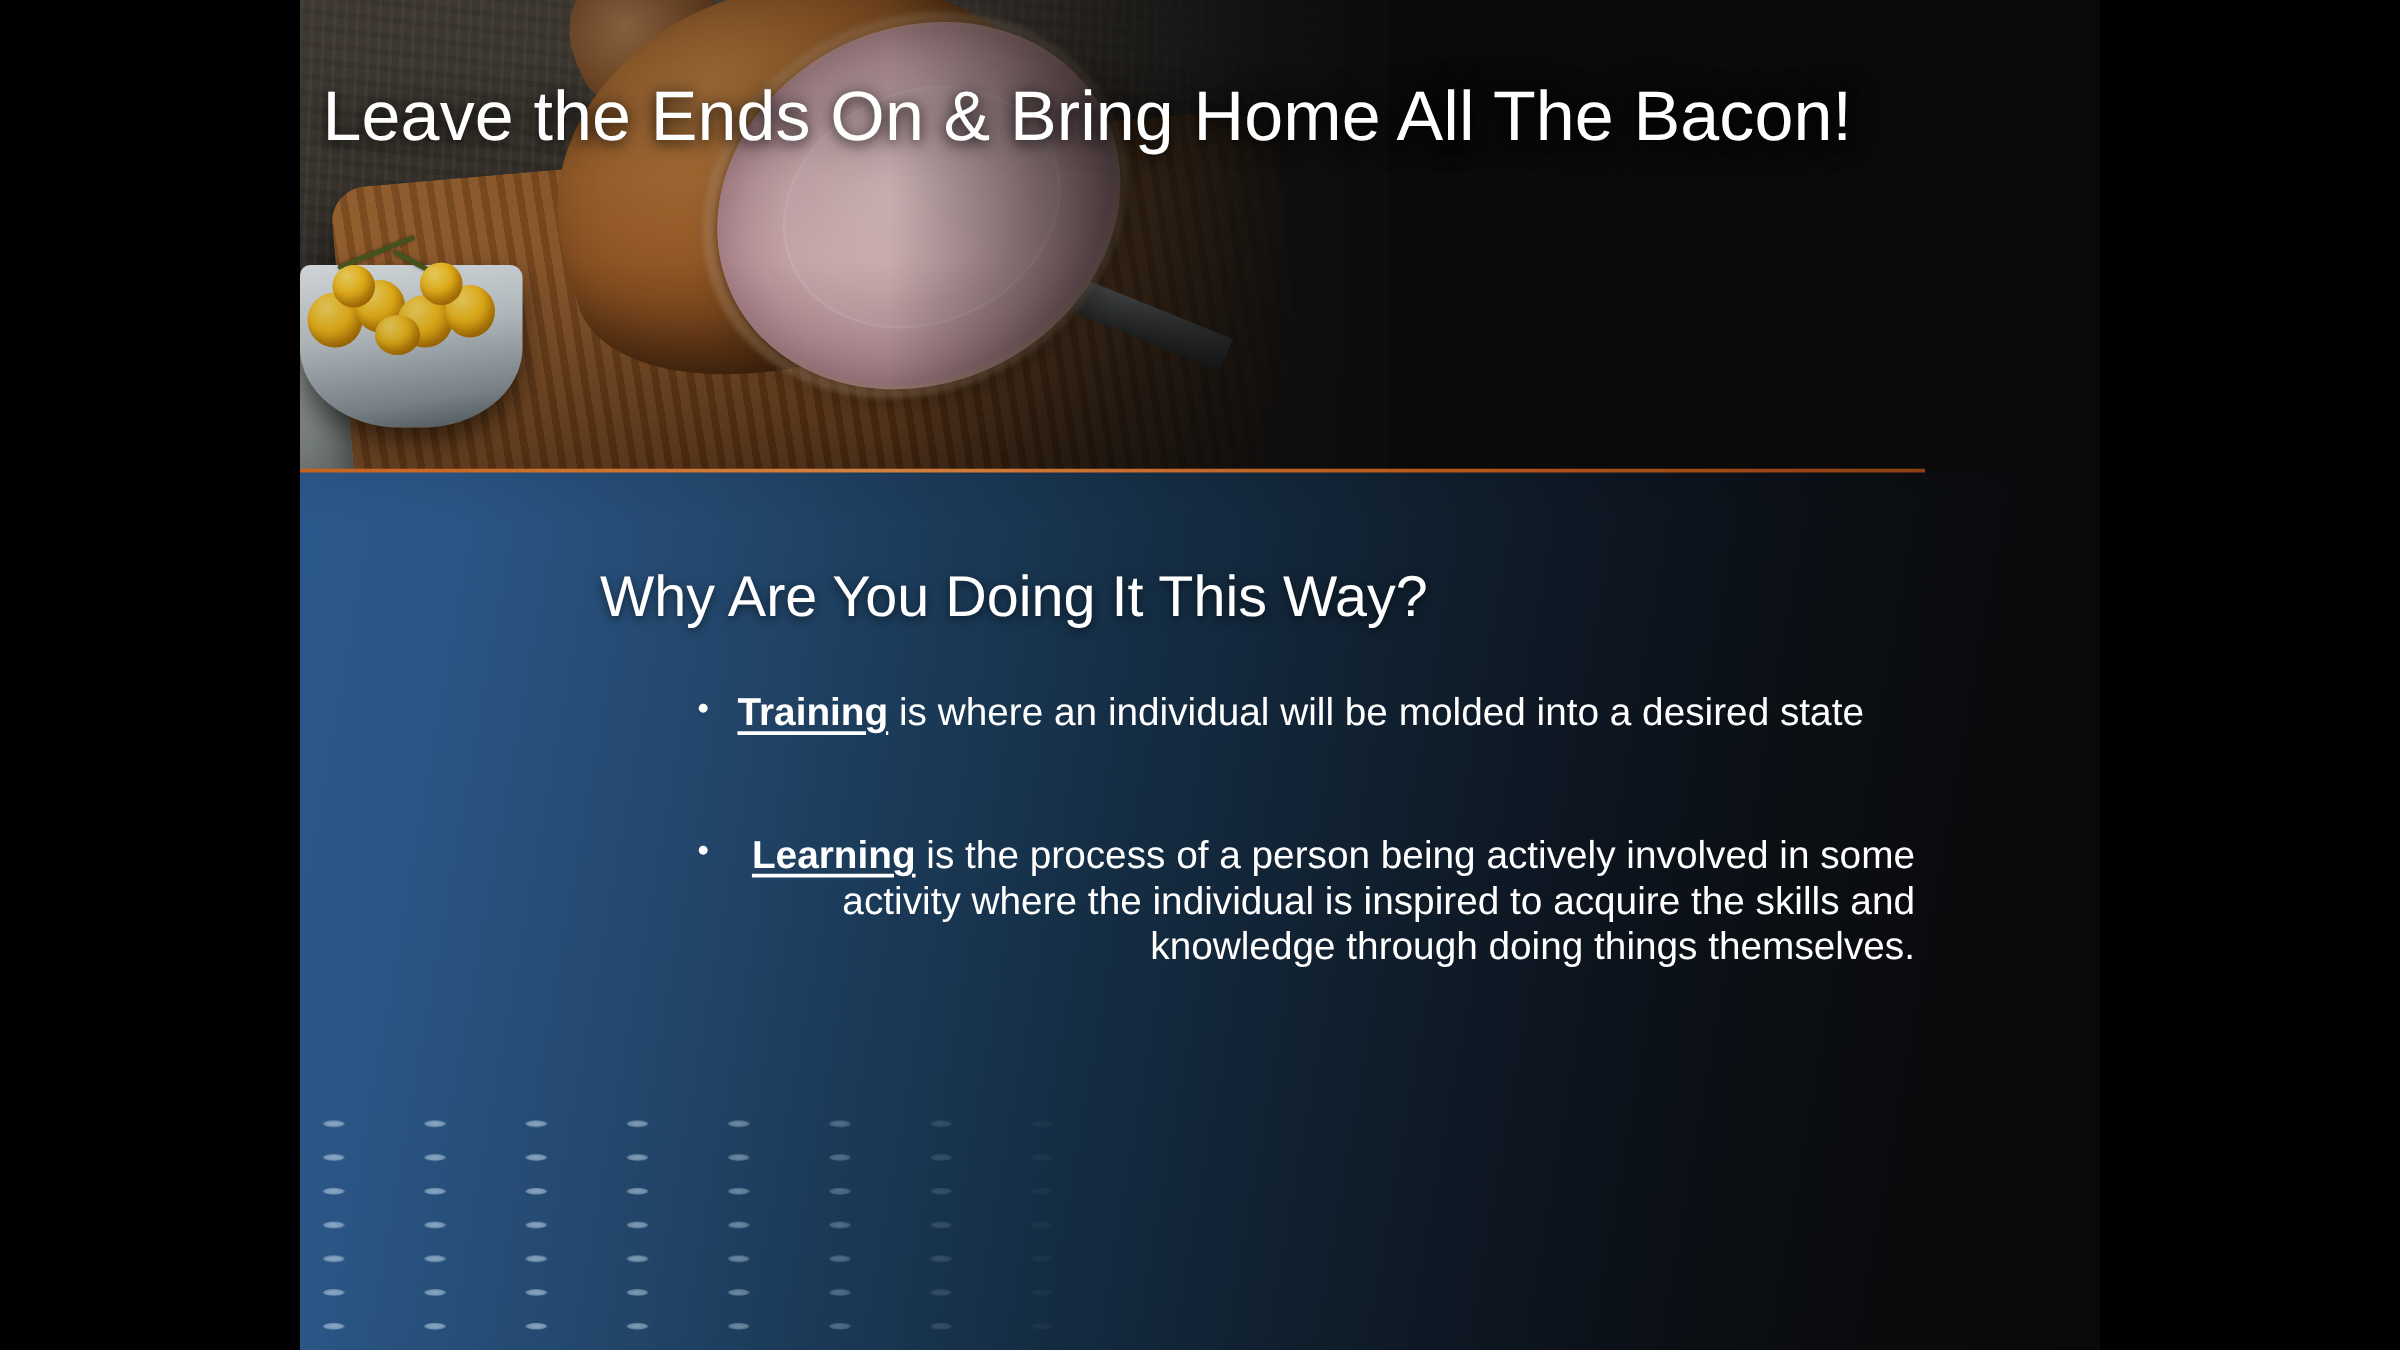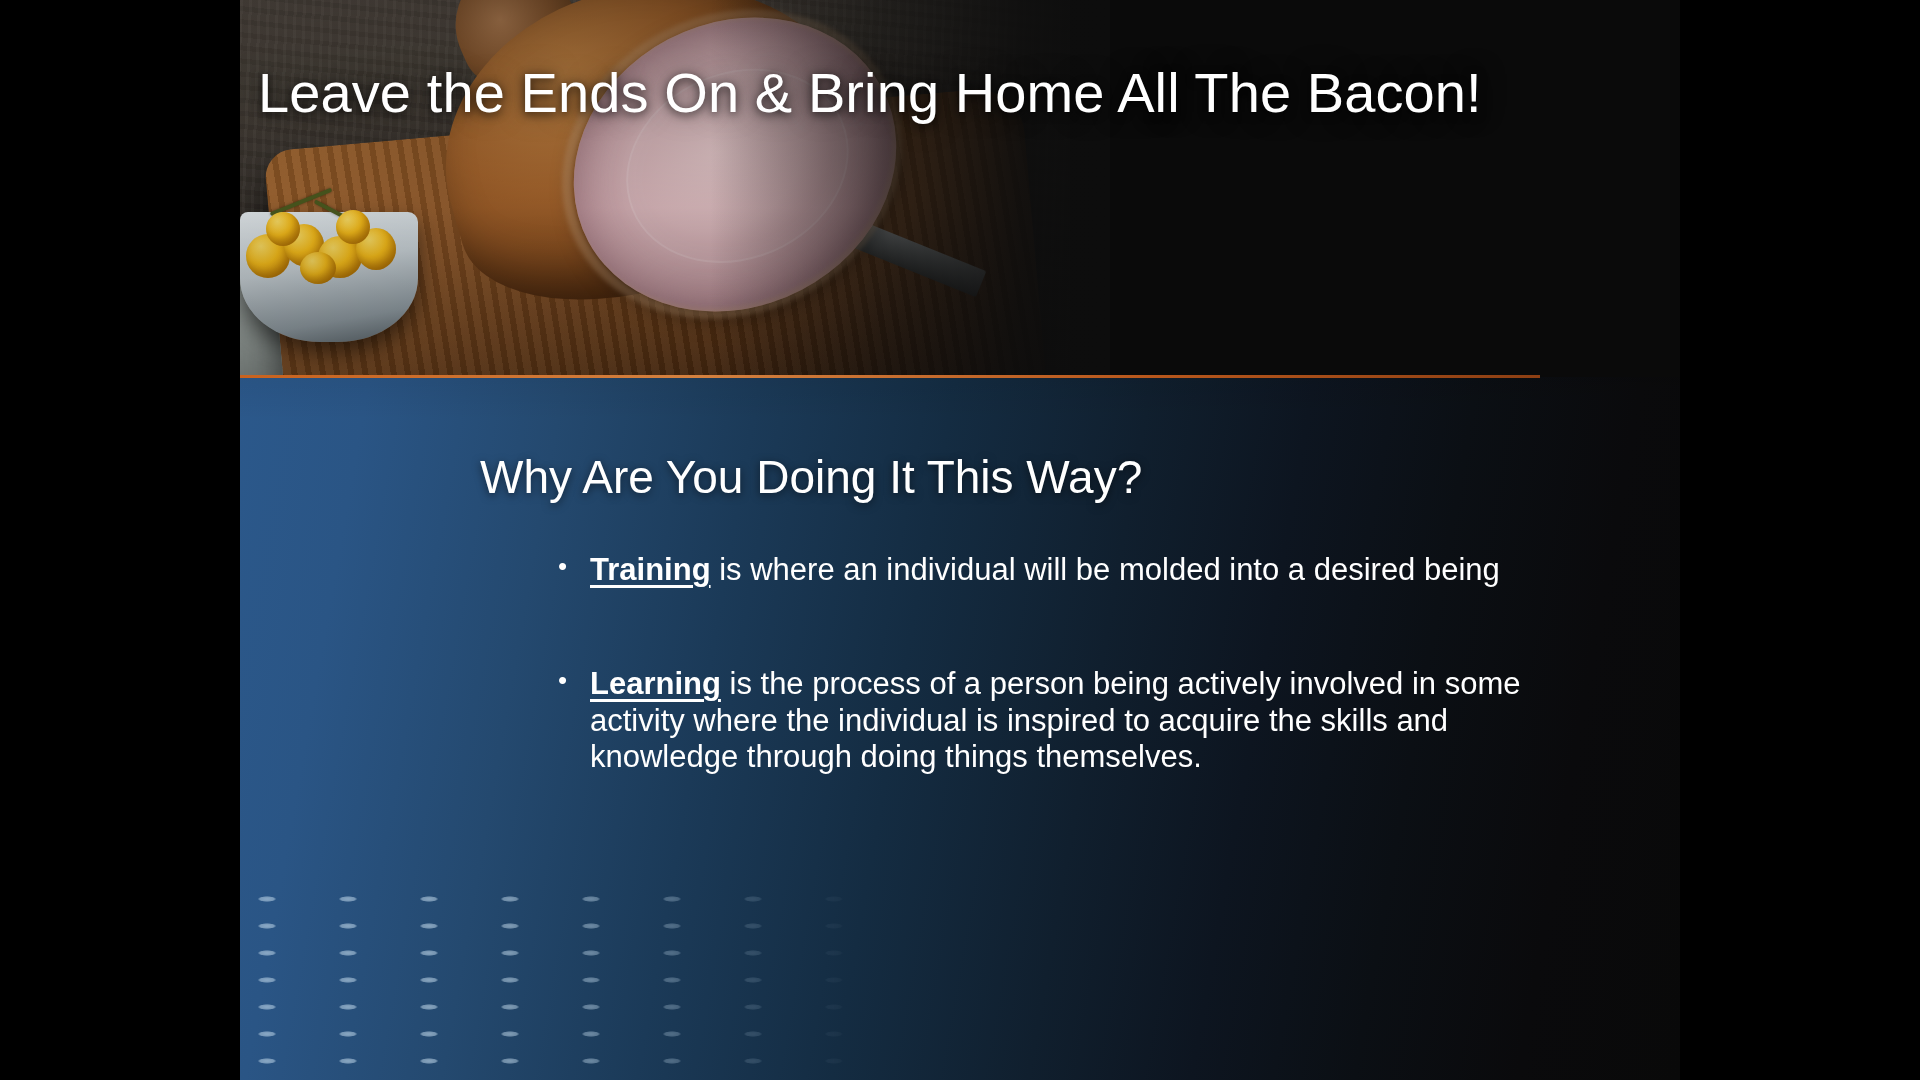--- a/index.html
+++ b/index.html
@@ -250,21 +250,21 @@
     padding-left:36px;
     font-size:31px;
     line-height:1.17;
     color:#ffffff;
   }
   .lvl2::before {
     content:"\2022";
     position:absolute; left:4px; top:-1px;
     font-size:26px; color:#ffffff;
   }
-  .lvl2 + .lvl2 { margin-top:78px; }
+  .lvl2 + .lvl2 { margin-top:78px;text-align:right; }
 
   .emph {
     font-weight:bold;
     text-decoration:underline;
     text-underline-offset:5px;
   }
 </style>
 </head>
 <body>
 
@@ -313,21 +313,21 @@
 
     <div class="slide-title">Leave the Ends On &amp; Bring Home All The Bacon!</div>
 
     <div class="body-heading">Why Are You Doing It This Way?</div>
 
     <div class="bullets">
       <ul>
 
 
         <li class="lvl2">
-          <span class="emph">Training</span><span class="btxt"> is where an individual will be molded into a desired being</span>
+          <span class="emph">Training</span><span class="btxt"> is where an individual will be molded into a desired state</span>
         </li>
 
         <li class="lvl2">
           <span class="emph">Learning</span><span class="btxt"> is the process of a person being actively involved in some activity where the individual is inspired to acquire the skills and knowledge through doing things themselves.</span>
         </li>
 
       </ul>
     </div>
 
   </div>

